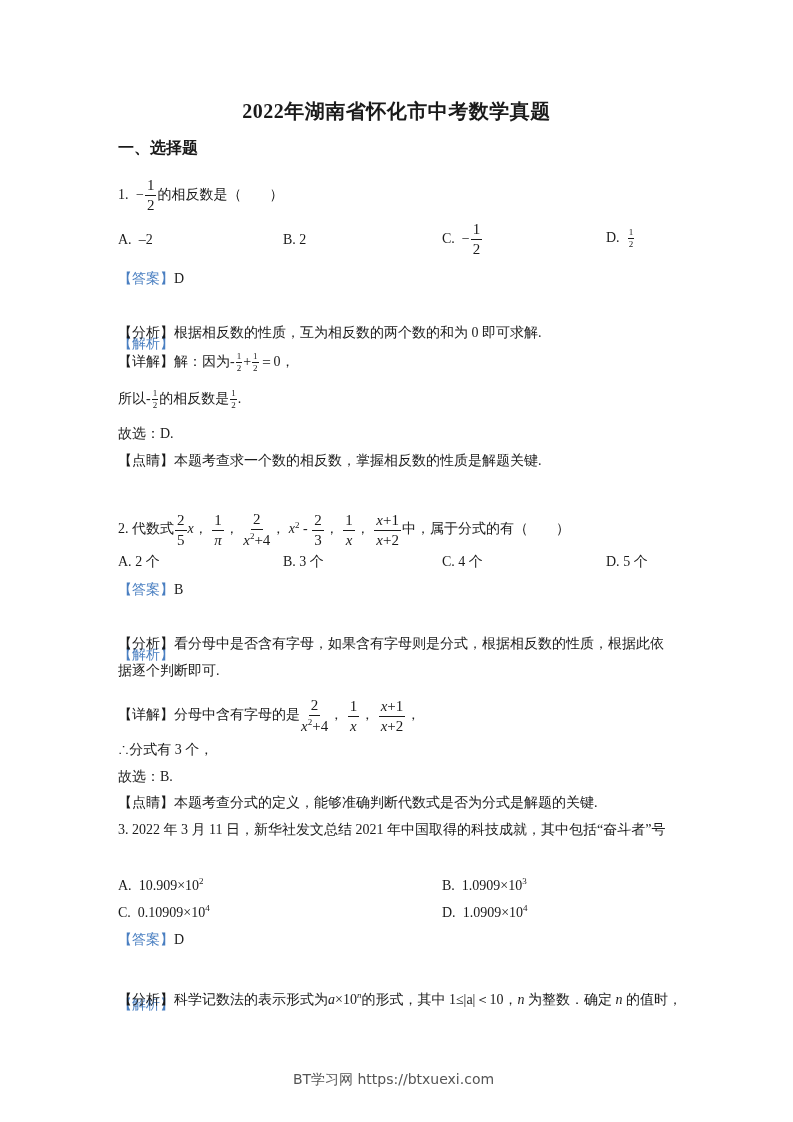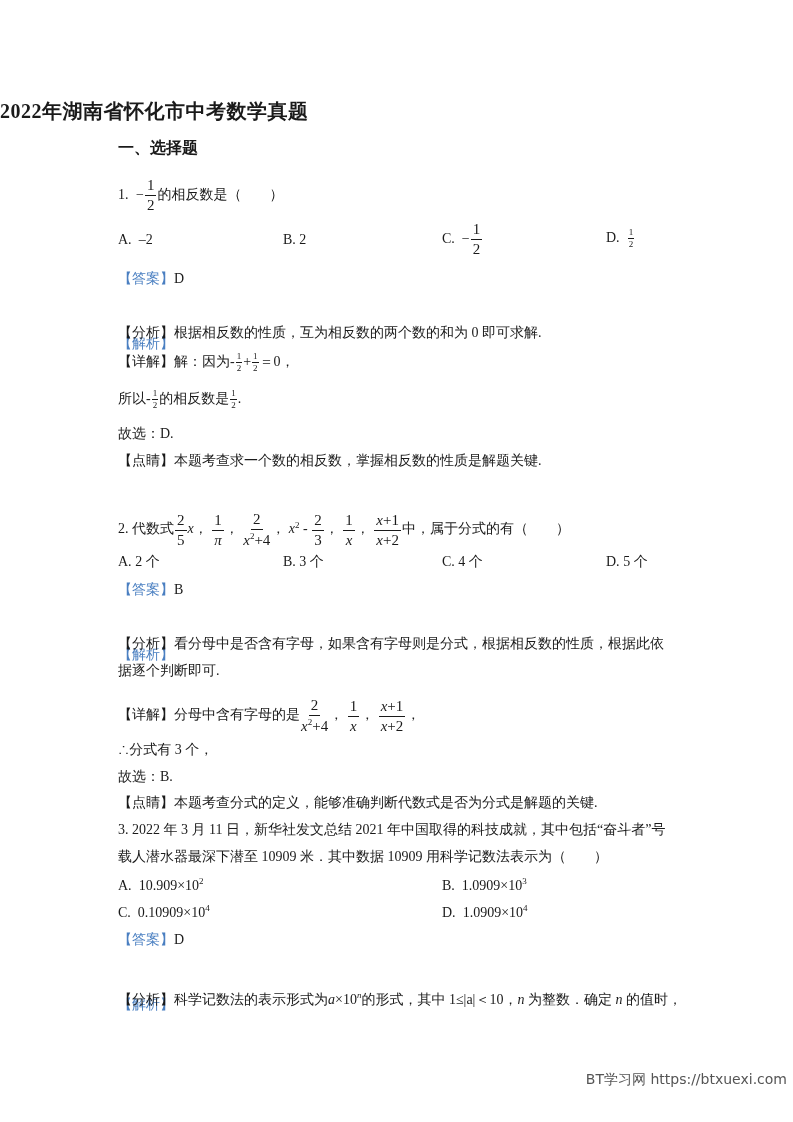--- a/index.html
+++ b/index.html
@@ -1,35 +1,35 @@
 <!DOCTYPE html>
 <html><head>
 <meta charset="utf-8">
 <style>
   html, body { margin: 0; padding: 0; background: #ffffff; }
   body { width: 793px; height: 1122px; position: relative; overflow: hidden;
          font-family: "Liberation Serif", "DejaVu Serif", serif; color: #1a1a1a; }
   .page { position: absolute; left: 0; top: 0; width: 793px; height: 1122px; }
-  .title { position: absolute; left: 0; width: 793px; top: 98px; 
+  .title { position: absolute; left: 0; width: 793px; top: 98px; text-align: center;
            font-size: 20px; font-weight: bold; letter-spacing: 0.5px; }
   .section { position: absolute; left: 118px; top: 138px; font-size: 16px; font-weight: bold; }
   .line { position: absolute; left: 118px; font-size: 14px; line-height: 20px; white-space: nowrap; }
   .blue { color: #4a7fc1; margin-top: 38px; }
   .frac { display: inline-flex; flex-direction: column; align-items: center; vertical-align: middle;
           margin: 0 1px; line-height: 1; }
   .frac .num { padding: 0 2px 2px; border-bottom: 1px solid #1a1a1a; }
   .frac .den { padding-top: 2px; }
   .frac.big { font-size: 15px; }
   .frac.small { font-size: 9px; }
   .frac.small .num { padding: 0 1px 1px; }
   .frac.small .den { padding-top: 1px; }
   i.v { font-style: italic; }
   sup { font-size: 9px; }
   .opt { position: absolute; font-size: 14px; white-space: nowrap; }
-  .footer { position: absolute; left: 0; width: 787px; top: 1071px; text-align: right;
+  .footer { position: absolute; left: 0; width: 787px; top: 1071px; text-align: center;
             font-family: "DejaVu Sans", sans-serif; font-size: 14px; color: #555; }
 </style>
 </head>
 <body>
 
 <div class="page">
 
   <div class="title">2022年湖南省怀化市中考数学真题</div>
   <div class="section">一、选择题</div>
 
@@ -143,21 +143,20 @@
         <span class="den"><i class="v">x</i>+2</span>
       </span>，
   </div>
   <div class="line" style="top:740px">∴分式有 3 个，</div>
   <div class="line" style="top:767px">故选：B.</div>
   <div class="line" style="top:793px">
     <span>【点睛】</span><span>本题考查分式的定义，能够准确判断代数式是否为分式是解题的关键.</span>
   </div>
 
   <div class="line" style="top:820px">3. 2022 年 3 月 11 日，新华社发文总结 2021 年中国取得的科技成就，其中包括“奋斗者”号</div>
-  <div class="line" style="top:847px">载人潜水器最深下潜至 10909 米．其中数据 10909 用科学记数法表示为（　　）</div>
   <div class="opt" style="left:118px;top:876px"><span>A.</span>&nbsp;&nbsp;<span>10.909×10</span><sup>2</sup></div>
   <div class="opt" style="left:442px;top:876px"><span>B.</span>&nbsp;&nbsp;<span>1.0909×10</span><sup>3</sup></div>
   <div class="opt" style="left:118px;top:903px"><span>C.</span>&nbsp;&nbsp;<span>0.10909×10</span><sup>4</sup></div>
   <div class="opt" style="left:442px;top:903px"><span>D.</span>&nbsp;&nbsp;<span>1.0909×10</span><sup>4</sup></div>
 
   <div class="line" style="top:930px">
     <span class="blue">【答案】</span><span>D</span>
   </div>
   <div class="line blue" style="top:957px">【解析】</div>
   <div class="line" style="top:985px">

